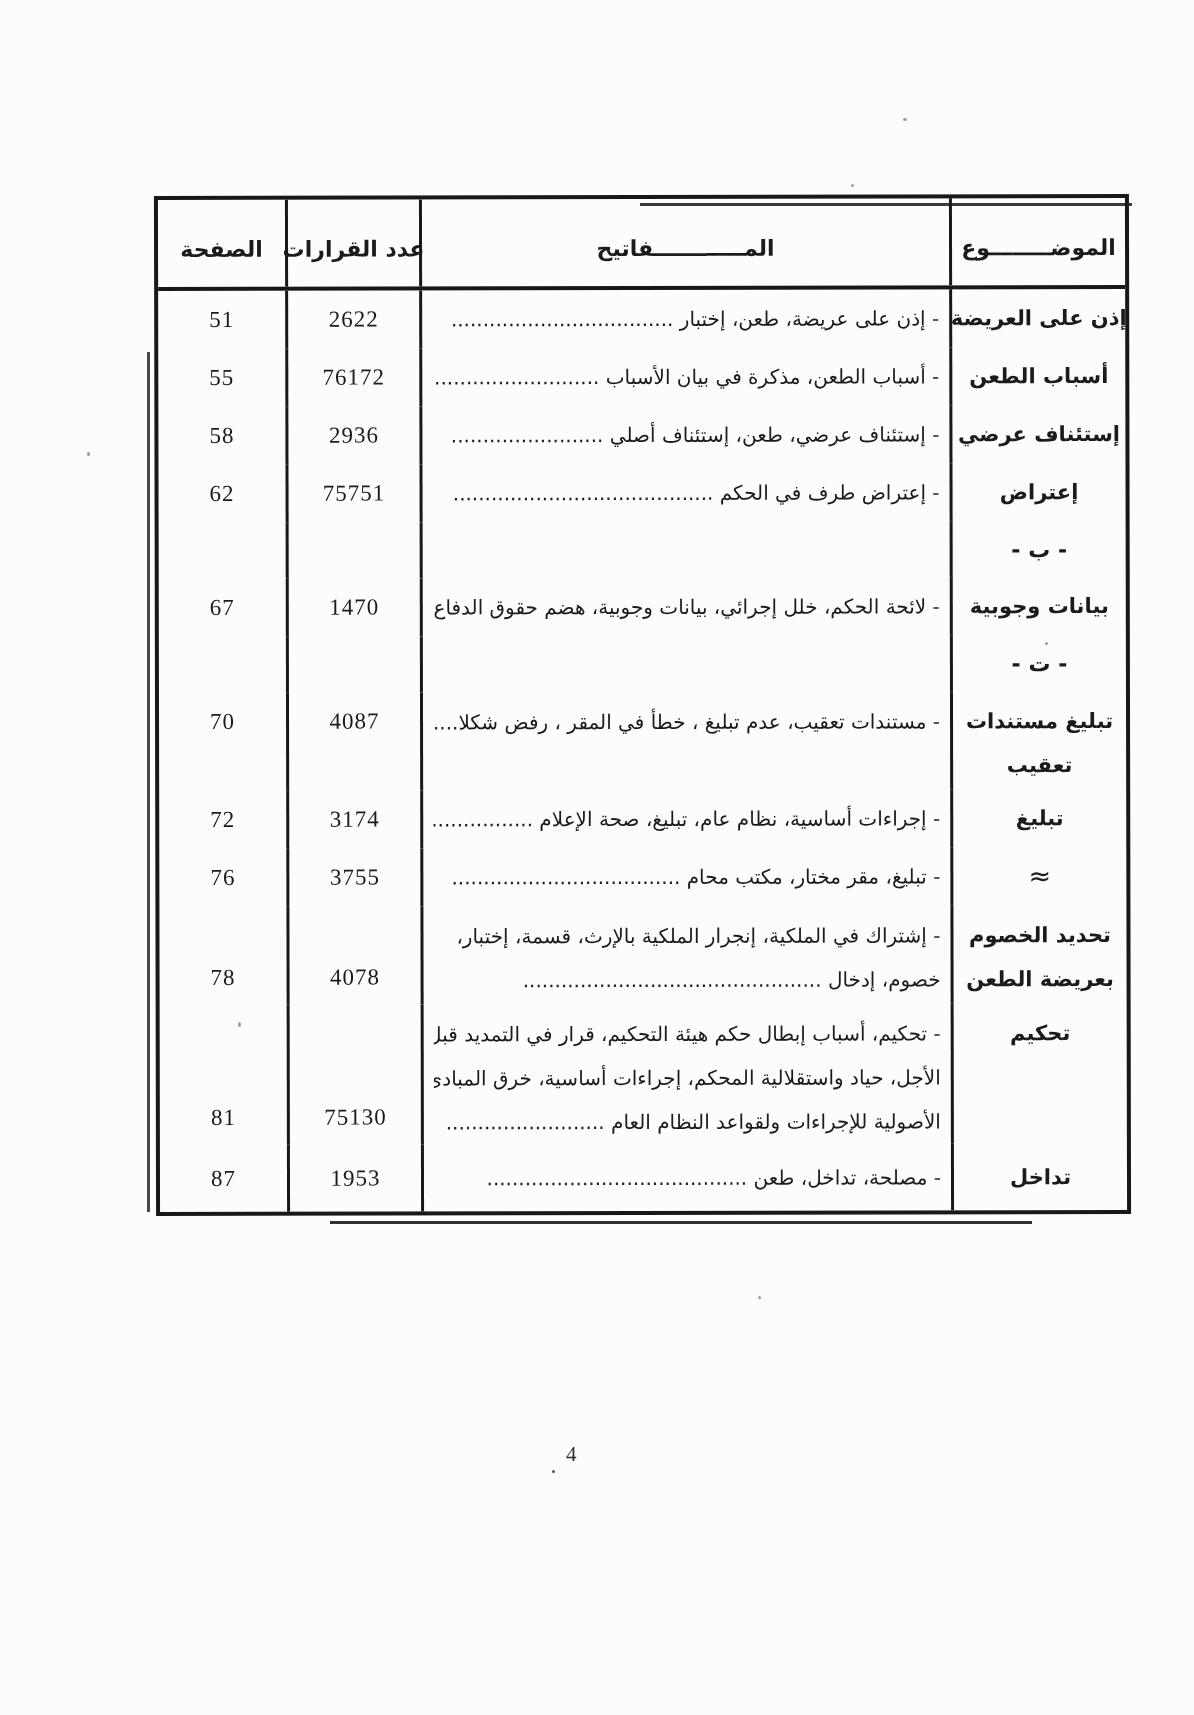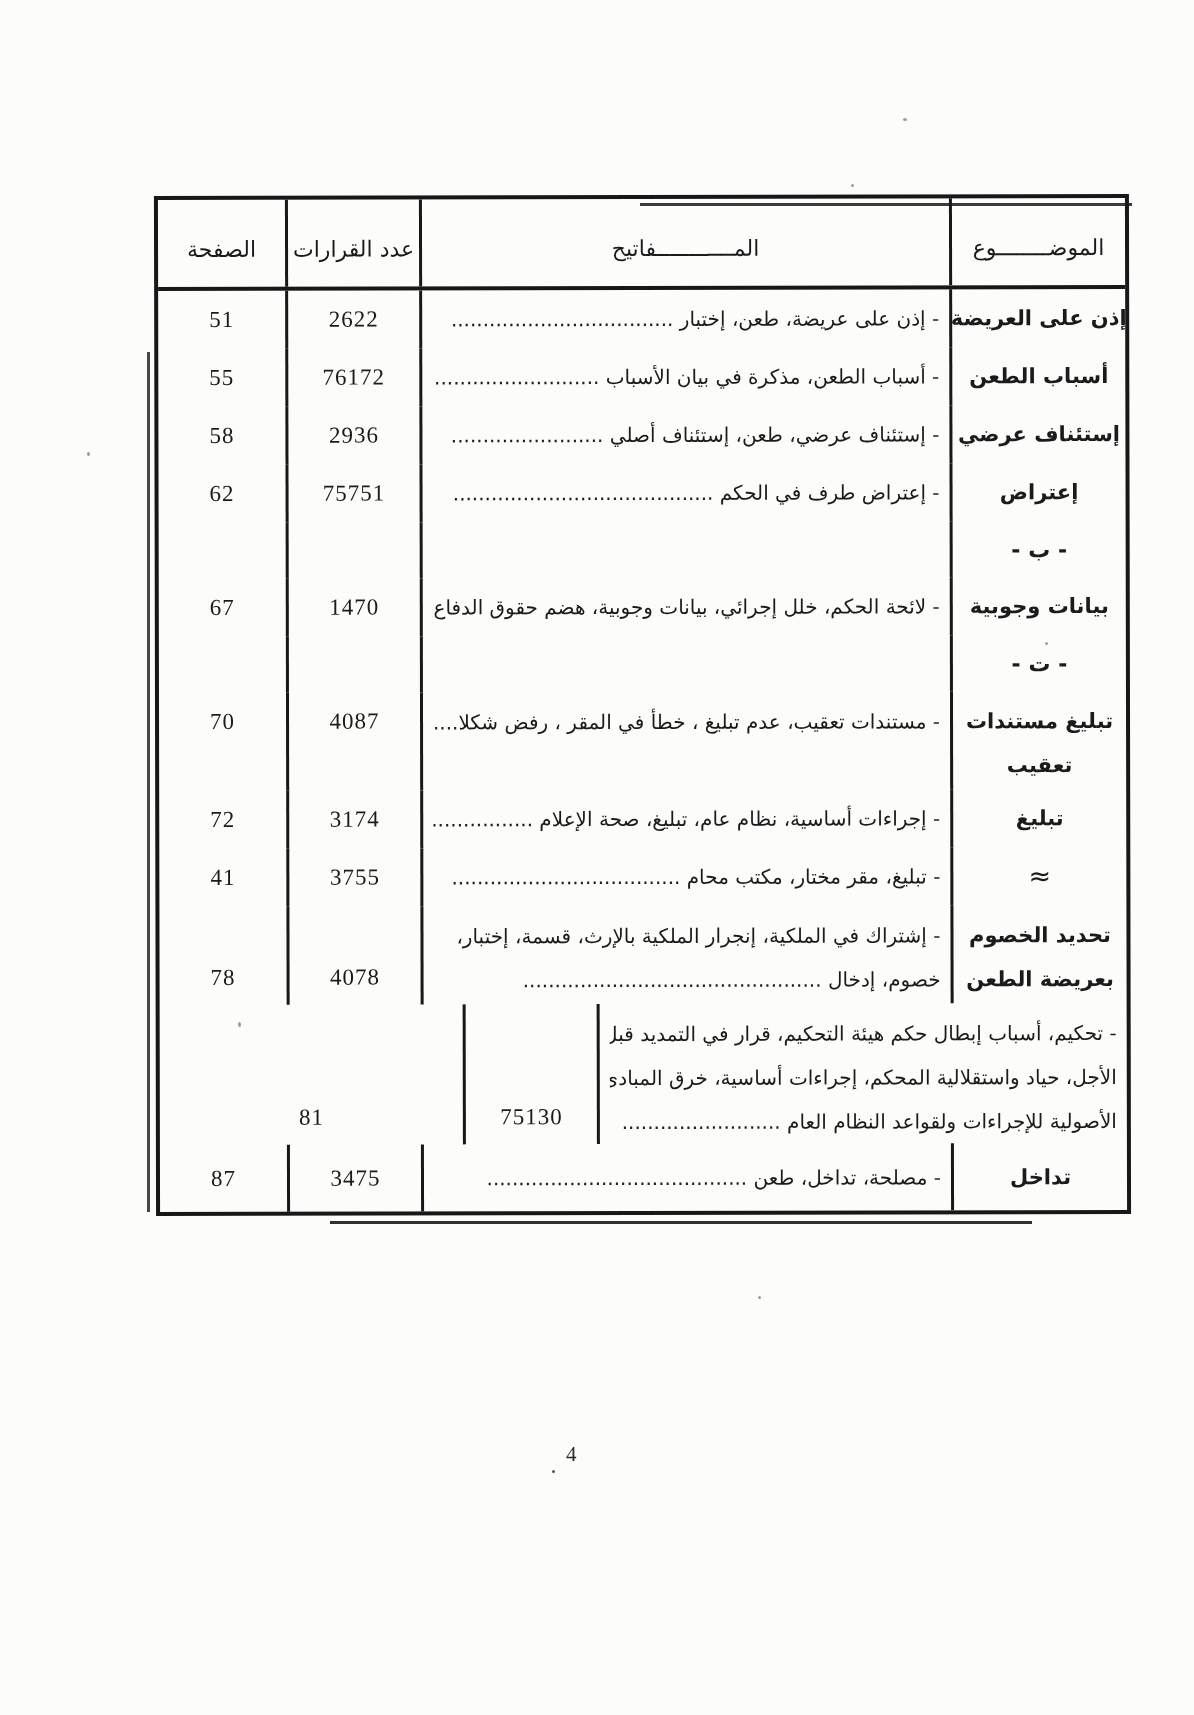--- a/index.html
+++ b/index.html
@@ -25,21 +25,21 @@
   .header-row {
     display:flex; height:91px; flex:0 0 91px;
     border-bottom:4px solid #181818;
   }
   .cell { display:flex; flex-direction:column; justify-content:center; min-width:0; }
   .col-subject { width:176px; border-left:3px solid #181818; align-items:center; text-align:center; }
   .col-keys    { width:530px; border-left:3px solid #181818; align-items:flex-start; padding:0 10px; }
   .col-dec     { width:134px; border-left:3px solid #181818; align-items:center;text-align:center; }
   .col-page    { flex:1; align-items:center; }
 
-  .header-label { font-weight:normal; font-size:22px; white-space:nowrap;margin-top:12px; }
+  .header-label { font-weight:bold; font-size:22px; white-space:nowrap;margin-top:12px; }
   .header-row .col-keys { align-items:center; }
 
   .body-rows { flex:1; display:flex; flex-direction:column; }
   .row { display:flex; flex:0 0 auto; }
 
   .subject-line { font-size:21px; font-weight:bold; line-height:44px; white-space:nowrap; }
   .keys-line { font-size:20px; line-height:44px; white-space:nowrap; overflow:hidden; width:100%; }
   .num { font-family:"Liberation Serif",serif; font-size:23px; letter-spacing:1px; line-height:26px; }
 
   .row.multi .cell { justify-content:flex-start; padding-top:8px; }
@@ -205,61 +205,64 @@
           <div class="cell col-subject">
             <div class="subject-line">≈</div>
           </div>
           <div class="cell col-keys">
             <div class="keys-line">- تبليغ، مقر مختار، مكتب محام ....................................</div>
           </div>
           <div class="cell col-dec">
             <div class="num">3755</div>
           </div>
           <div class="cell col-page">
-            <div class="num">41</div>
+            <div class="num">76</div>
           </div>
         </div>
         <div class="row multi" style="height: 98px;">
           <div class="cell col-subject">
             <div class="subject-line">تحديد الخصوم</div>
             <div class="subject-line">بعريضة الطعن</div>
           </div>
           <div class="cell col-keys">
             <div class="keys-line">- إشتراك في الملكية، إنجرار الملكية بالإرث، قسمة، إختبار،</div>
             <div class="keys-line">خصوم، إدخال ...............................................</div>
           </div>
           <div class="cell col-dec bottom">
             <div class="num">4078</div>
           </div>
           <div class="cell col-page bottom">
             <div class="num">78</div>
           </div>
         </div>
         <div class="row multi" style="height: 140px;">
+          <div class="cell col-subject">
+            <div class="subject-line">تحكيم</div>
+          </div>
           <div class="cell col-keys">
             <div class="keys-line">- تحكيم، أسباب إبطال حكم هيئة التحكيم، قرار في التمديد قبل مضي</div>
             <div class="keys-line">الأجل، حياد واستقلالية المحكم، إجراءات أساسية، خرق المبادئ</div>
             <div class="keys-line">الأصولية للإجراءات ولقواعد النظام العام .........................</div>
           </div>
           <div class="cell col-dec bottom">
             <div class="num">75130</div>
           </div>
           <div class="cell col-page bottom">
             <div class="num">81</div>
           </div>
         </div>
         <div class="row" style="flex: 1 1 auto; height: 58px;">
           <div class="cell col-subject">
             <div class="subject-line">تداخل</div>
           </div>
           <div class="cell col-keys">
             <div class="keys-line">- مصلحة، تداخل، طعن .........................................</div>
           </div>
           <div class="cell col-dec">
-            <div class="num">3475</div>
+            <div class="num">1953</div>
           </div>
           <div class="cell col-page">
             <div class="num">87</div>
           </div>
         </div>
       </div>
   </div>
 
   <div class="artifact art-top"></div>
   <div class="artifact art-bottom"></div>

